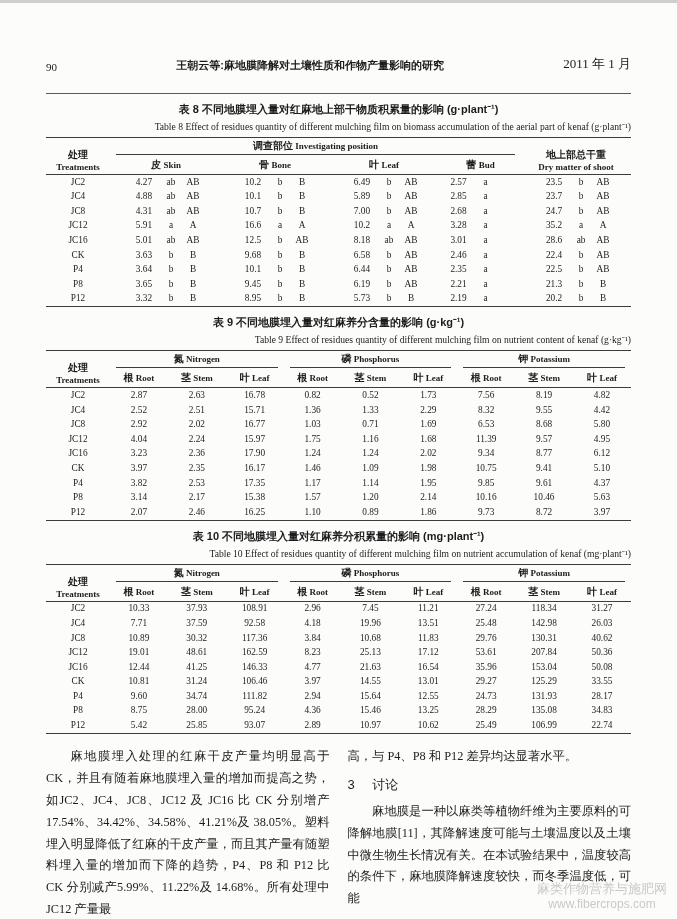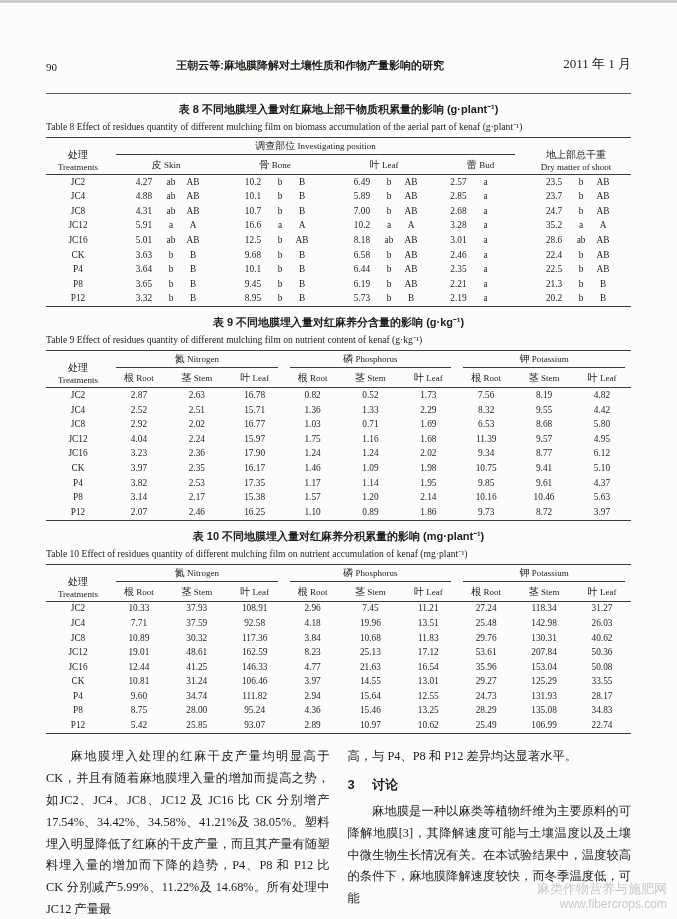--- a/index.html
+++ b/index.html
@@ -20,53 +20,53 @@
     border-bottom:1.2px solid #5a5a5a;
   }
   .page-num{font-size:11px;}
   .run-title{font-family:"Liberation Sans",sans-serif;font-weight:bold;font-size:11px;}
   .run-date{font-size:13px;}
   
   .cap-zh{
     text-align:center;font-family:"Liberation Sans",sans-serif;
     font-weight:bold;font-size:11px;margin-top:7px;
   }
-  .cap-en{text-align:left;font-size:9.6px;margin-top:3px;margin-bottom:4px;}
+  .cap-en{text-align:right;font-size:9.6px;margin-top:3px;margin-bottom:4px;}
   
   table.tbl{
     width:100%;border-collapse:collapse;table-layout:fixed;
     border-top:1.6px solid #3c3c3c;border-bottom:1.6px solid #3c3c3c;
     font-size:9.3px;
   }
-  table.tbl th{font-weight:normal;vertical-align:bottom;padding:1px 0 2px;text-align:center;}
+  table.tbl th{font-weight:bold;vertical-align:bottom;padding:1px 0 2px;text-align:center;}
   table.tbl td{height:14.6px;text-align:center;padding:0;line-height:1;}
   th.hb{border-bottom:1px solid #3c3c3c;}
   .h-zh{font-family:"Liberation Sans",sans-serif;font-size:10px;}
   .h-en{font-size:9px;}
   .grp-line{border-bottom:1px solid #3c3c3c;margin:0 6px;padding-bottom:1px;}
   td.treat,th.treatc{text-align:center;}
   .m{display:flex;justify-content:center;}
   .m .mv{width:34px;text-align:center;}
   .m .ml{width:20px;text-align:center;}
   .m .mL{width:24px;text-align:center;}
   .tspace{margin-bottom:2px;}
   
   .bodycols{display:flex;gap:18px;margin-top:12px;font-size:12.3px;line-height:1.78;text-align:justify;}
   .bodycols .col{flex:1;min-width:0;}
   .indent{text-indent:2em;margin:0;}
   .noindent{margin:0;}
   .disc-head{
-    font-family:"Liberation Sans",sans-serif;font-weight:bold;
+    font-family:"Liberation Sans",sans-serif;font-weight:normal;
     font-size:13px;margin:9px 0 7px;line-height:1.3;text-indent:0;
   }
   .disc-head .num{margin-right:14px;}
   
   .watermark{
     position:absolute;right:10px;bottom:6px;
-    color:#c9c9c5;text-align:right;line-height:1.3;
+    color:#c9c9c5;text-align:center;line-height:1.3;
     font-family:"Liberation Sans",sans-serif;
   }
   .watermark .w1{font-size:13px;}
   .watermark .w2{font-size:12px;}
 </style>
 </head>
 <body>
 
 <div class="scan-edge"></div>
 
@@ -805,21 +805,21 @@
   <div class="bodycols">
     <div class="col">
       <p class="indent">麻地膜埋入处理的红麻干皮产量均明显高于CK，并且有随着麻地膜埋入量的增加而提高之势，如JC2、JC4、JC8、JC12 及 JC16 比 CK 分别增产 17.54%、34.42%、34.58%、41.21%及 38.05%。塑料埋入明显降低了红麻的干皮产量，而且其产量有随塑料埋入量的增加而下降的趋势，P4、P8 和 P12 比 CK 分别减产5.99%、11.22%及 14.68%。所有处理中 JC12 产量最</p>
     </div>
     <div class="col">
       <p class="noindent">高，与 P4、P8 和 P12 差异均达显著水平。</p>
       <p class="disc-head">
         <span class="num">3</span>
         <span>讨论</span>
       </p>
-      <p class="indent">麻地膜是一种以麻类等植物纤维为主要原料的可降解地膜[3]，其降解速度可能与土壤温度以及土壤中微生物生长情况有关。在本试验结果中，温度较高的条件下，麻地膜降解速度较快，而冬季温度低，可能</p>
+      <p class="indent">麻地膜是一种以麻类等植物纤维为主要原料的可降解地膜[11]，其降解速度可能与土壤温度以及土壤中微生物生长情况有关。在本试验结果中，温度较高的条件下，麻地膜降解速度较快，而冬季温度低，可能</p>
     </div>
   </div>
 
 </div>
 
 <div class="watermark">
   <div class="w1">麻类作物营养与施肥网</div>
   <div class="w2">www.fibercrops.com</div>
 </div>
 

